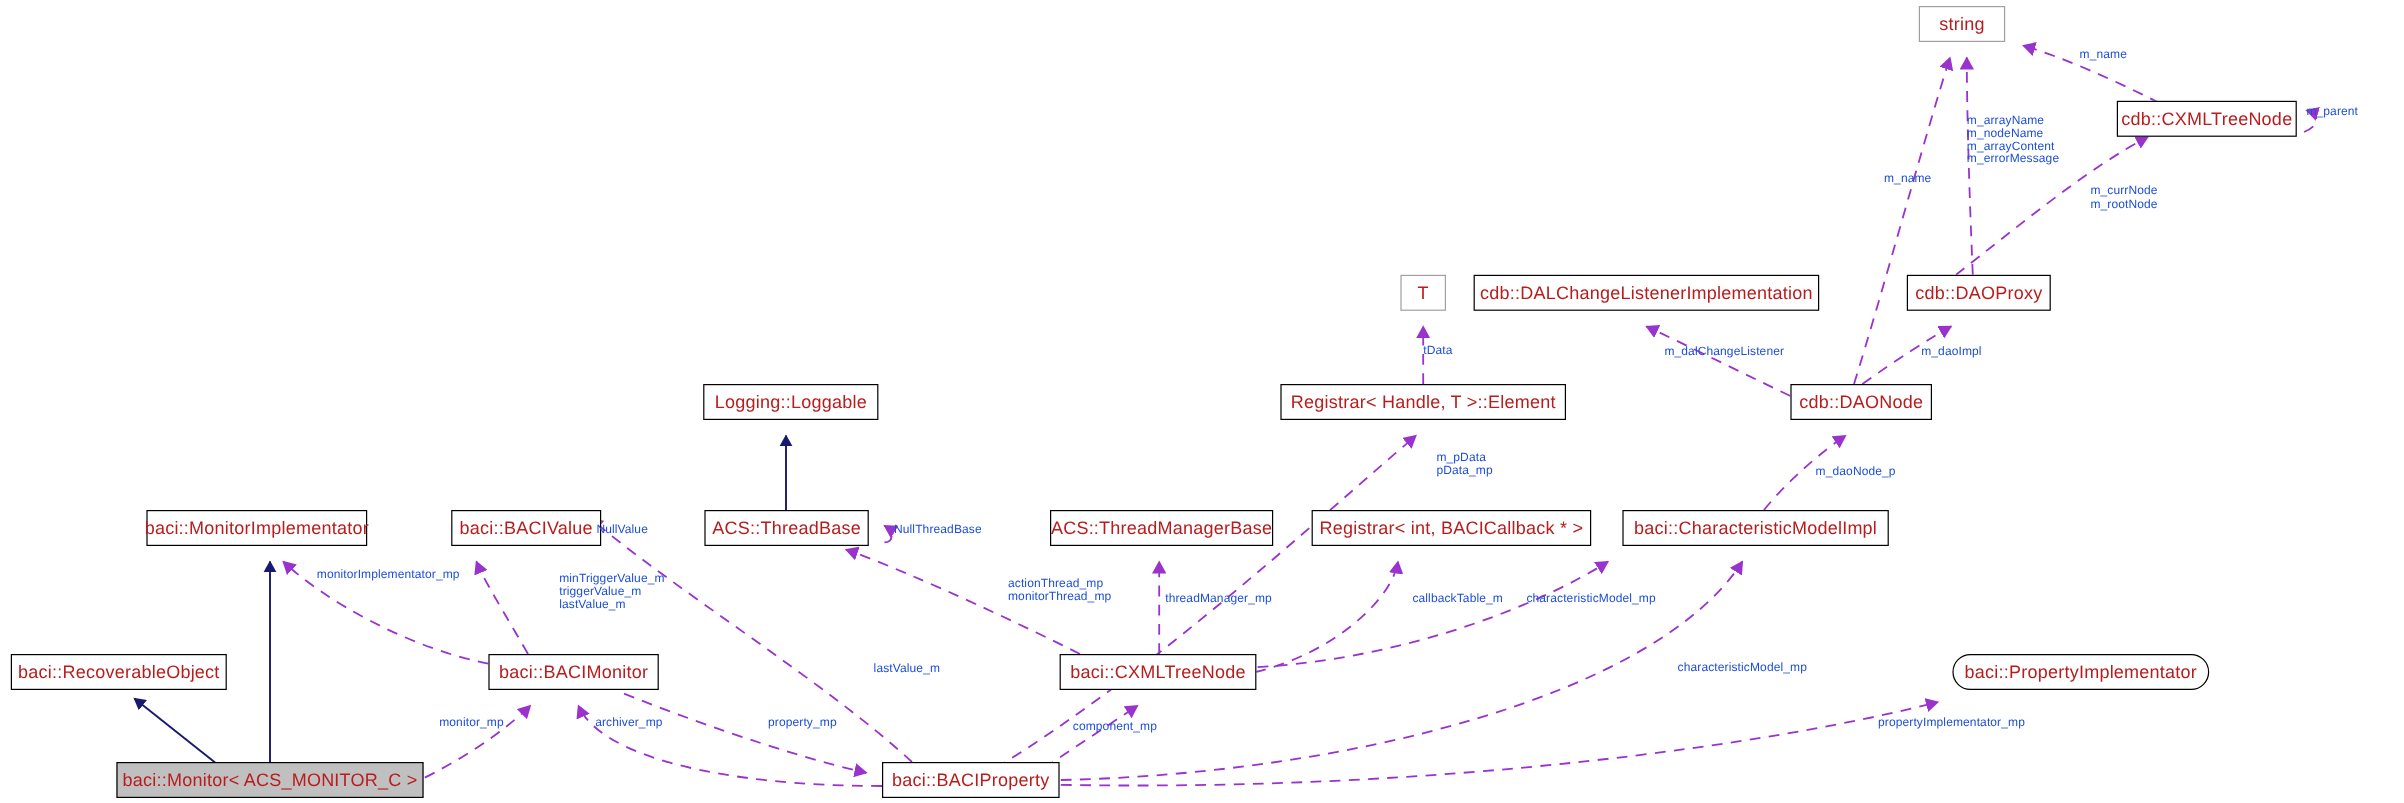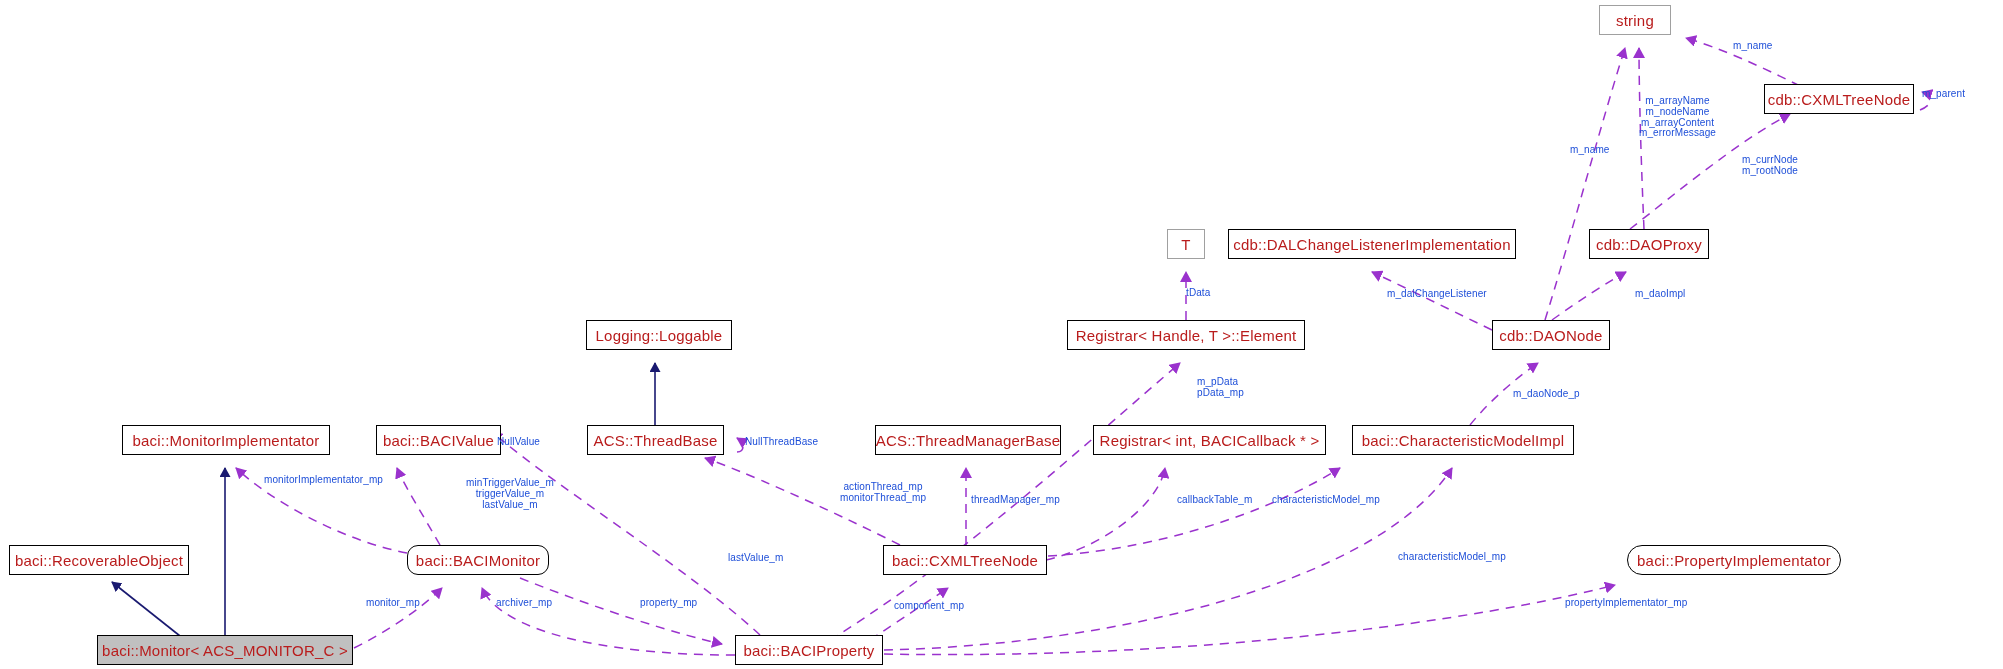--- a/index.html
+++ b/index.html
@@ -48,21 +48,21 @@
     border: 1px solid #a0a0a0;
   }
   .edge-label {
     position: absolute;
     font-size: 10px;
     color: #1d4ed8;
     line-height: 1.08;
     white-space: pre;
     letter-spacing: 0.1px;
   }
-  .edge-label.center { text-align: center; }
+  .edge-label.center { }
 </style>
 </head>
 <body>
 
 <div id="diagram-root">
 
   <svg id="edge-layer" viewBox="0 0 2003 669" xmlns="http://www.w3.org/2000/svg">
     <defs>
       <marker id="arrow-inherit" markerWidth="11" markerHeight="11" refX="9" refY="5.5" orient="auto" markerUnits="userSpaceOnUse">
         <path d="M0,0 L10,5.5 L0,11 z" fill="#191970"></path>
@@ -134,47 +134,47 @@
 
   <div>
     <div class="node template-param" style="left:1599px;top:5px;width:72px;height:30px;">string</div>
     <div class="node" style="left:1764px;top:84px;width:150px;height:30px;">cdb::CXMLTreeNode</div>
     <div class="node template-param" style="left:1167px;top:229px;width:38px;height:30px;">T</div>
     <div class="node" style="left:1228px;top:229px;width:288px;height:30px;">cdb::DALChangeListenerImplementation</div>
     <div class="node" style="left:1589px;top:229px;width:120px;height:30px;">cdb::DAOProxy</div>
     <div class="node" style="left:1067px;top:320px;width:238px;height:30px;">Registrar&lt; Handle, T &gt;::Element</div>
     <div class="node" style="left:1492px;top:320px;width:118px;height:30px;">cdb::DAONode</div>
     <div class="node" style="left:586px;top:320px;width:146px;height:30px;">Logging::Loggable</div>
-    <div class="node" style="left:122px;top:425px;width:208px;height:30px;">baci::MonitorImplementator</div>
+    <div class="node" style="left:122px;top:425px;width:184px;height:30px;">baci::MonitorImplementator</div>
     <div class="node" style="left:352px;top:425px;width:125px;height:30px;margin-left:24px;">baci::BACIValue</div>
     <div class="node" style="left:587px;top:425px;width:137px;height:30px;">ACS::ThreadBase</div>
     <div class="node" style="left:875px;top:425px;width:186px;height:30px;">ACS::ThreadManagerBase</div>
     <div class="node" style="left:1093px;top:425px;width:233px;height:30px;">Registrar&lt; int, BACICallback * &gt;</div>
     <div class="node" style="left:1352px;top:425px;width:222px;height:30px;">baci::CharacteristicModelImpl</div>
     <div class="node" style="left:9px;top:545px;width:180px;height:30px;">baci::RecoverableObject</div>
-    <div class="node" style="left:407px;top:545px;width:142px;height:30px;border-radius:11px;">baci::BACIMonitor</div>
+    <div class="node" style="left:407px;top:545px;width:142px;height:30px;">baci::BACIMonitor</div>
     <div class="node" style="left:883px;top:545px;width:164px;height:30px;">baci::CXMLTreeNode</div>
     <div class="node" style="left:1627px;top:545px;width:214px;height:30px;border-radius:15px;">baci::PropertyImplementator</div>
     <div class="node highlight" style="left:97px;top:635px;width:256px;height:30px;">baci::Monitor&lt; ACS_MONITOR_C &gt;</div>
     <div class="node" style="left:735px;top:635px;width:148px;height:30px;">baci::BACIProperty</div>
   </div>
 
   <div>
     <div class="edge-label" style="left:1733px;top:41px;">m_name</div>
     <div class="edge-label" style="left:1922px;top:89px;">m_parent</div>
     <div class="edge-label center" style="left:1639px;top:96px;">m_arrayName
 m_nodeName
 m_arrayContent
 m_errorMessage</div>
     <div class="edge-label" style="left:1742px;top:155px;">m_currNode
 m_rootNode</div>
     <div class="edge-label" style="left:1570px;top:145px;">m_name</div>
     <div class="edge-label" style="left:1186px;top:288px;">tData</div>
     <div class="edge-label" style="left:1387px;top:289px;">m_dalChangeListener</div>
-    <div class="edge-label" style="left:1601px;top:289px;margin-left:34px;">m_daoImpl</div>
+    <div class="edge-label" style="left:1601px;top:289px;">m_daoImpl</div>
     <div class="edge-label" style="left:1197px;top:377px;">m_pData
 pData_mp</div>
     <div class="edge-label" style="left:1513px;top:389px;">m_daoNode_p</div>
     <div class="edge-label" style="left:497px;top:437px;">NullValue</div>
     <div class="edge-label" style="left:745px;top:437px;">NullThreadBase</div>
     <div class="edge-label center" style="left:466px;top:478px;">minTriggerValue_m
 triggerValue_m
 lastValue_m</div>
     <div class="edge-label center" style="left:840px;top:482px;">actionThread_mp
 monitorThread_mp</div>

